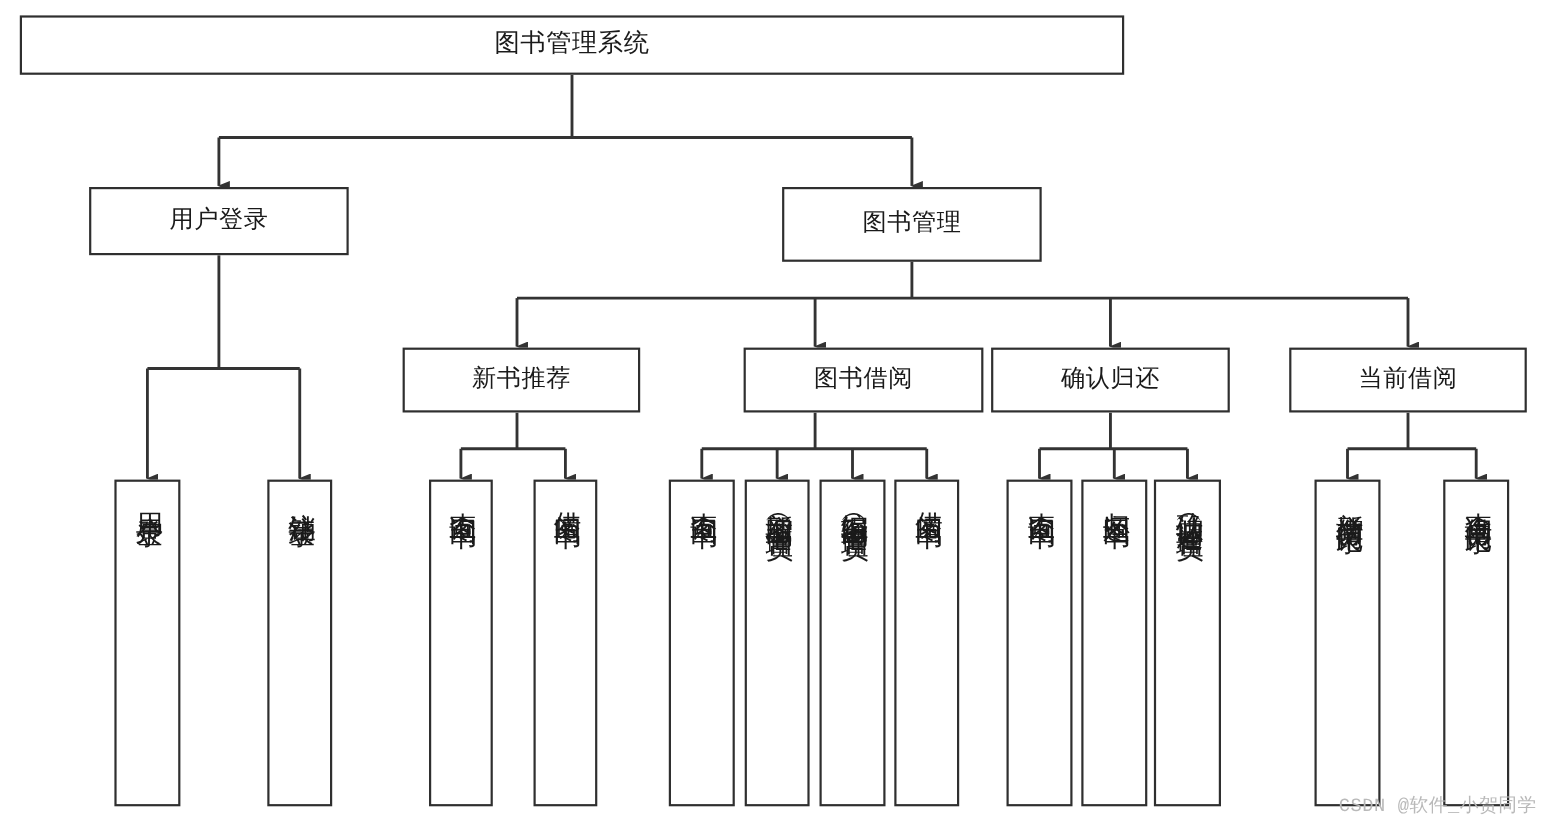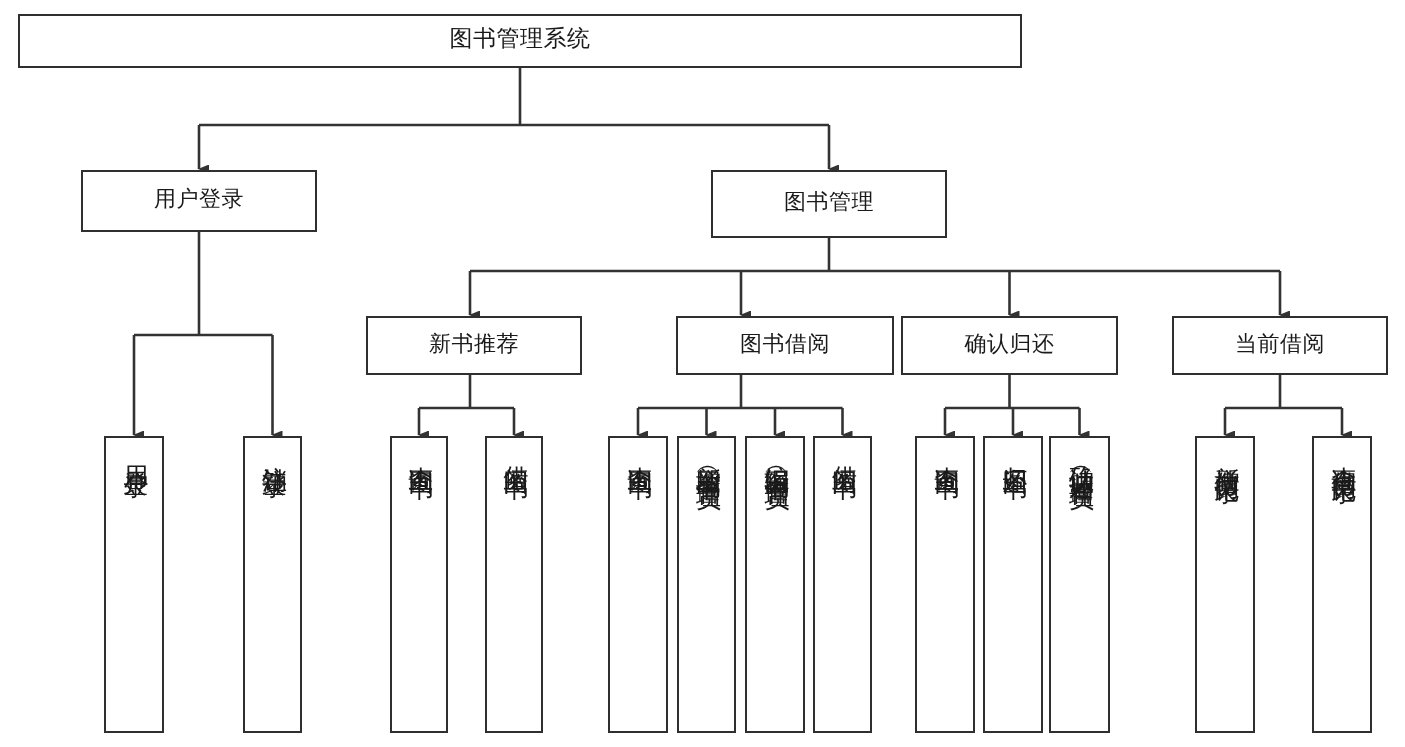--- a/index.html
+++ b/index.html
@@ -176,14 +176,15 @@
         <span class="node-label">确认归还（管理员）</span>
       </div>
       <div class="node node-v node-leaf" style="left: 1195px; top: 436px; width: 60px; height: 297px;">
         <span class="node-label">新增借阅记录</span>
       </div>
       <div class="node node-v node-leaf" style="left: 1312px; top: 436px; width: 60px; height: 297px;">
         <span class="node-label">查询借阅记录</span>
       </div>
     </div>
 
+  <div class="watermark">CSDN @软件_小贺同学</div>
 
 </div>
 
 </body></html>

